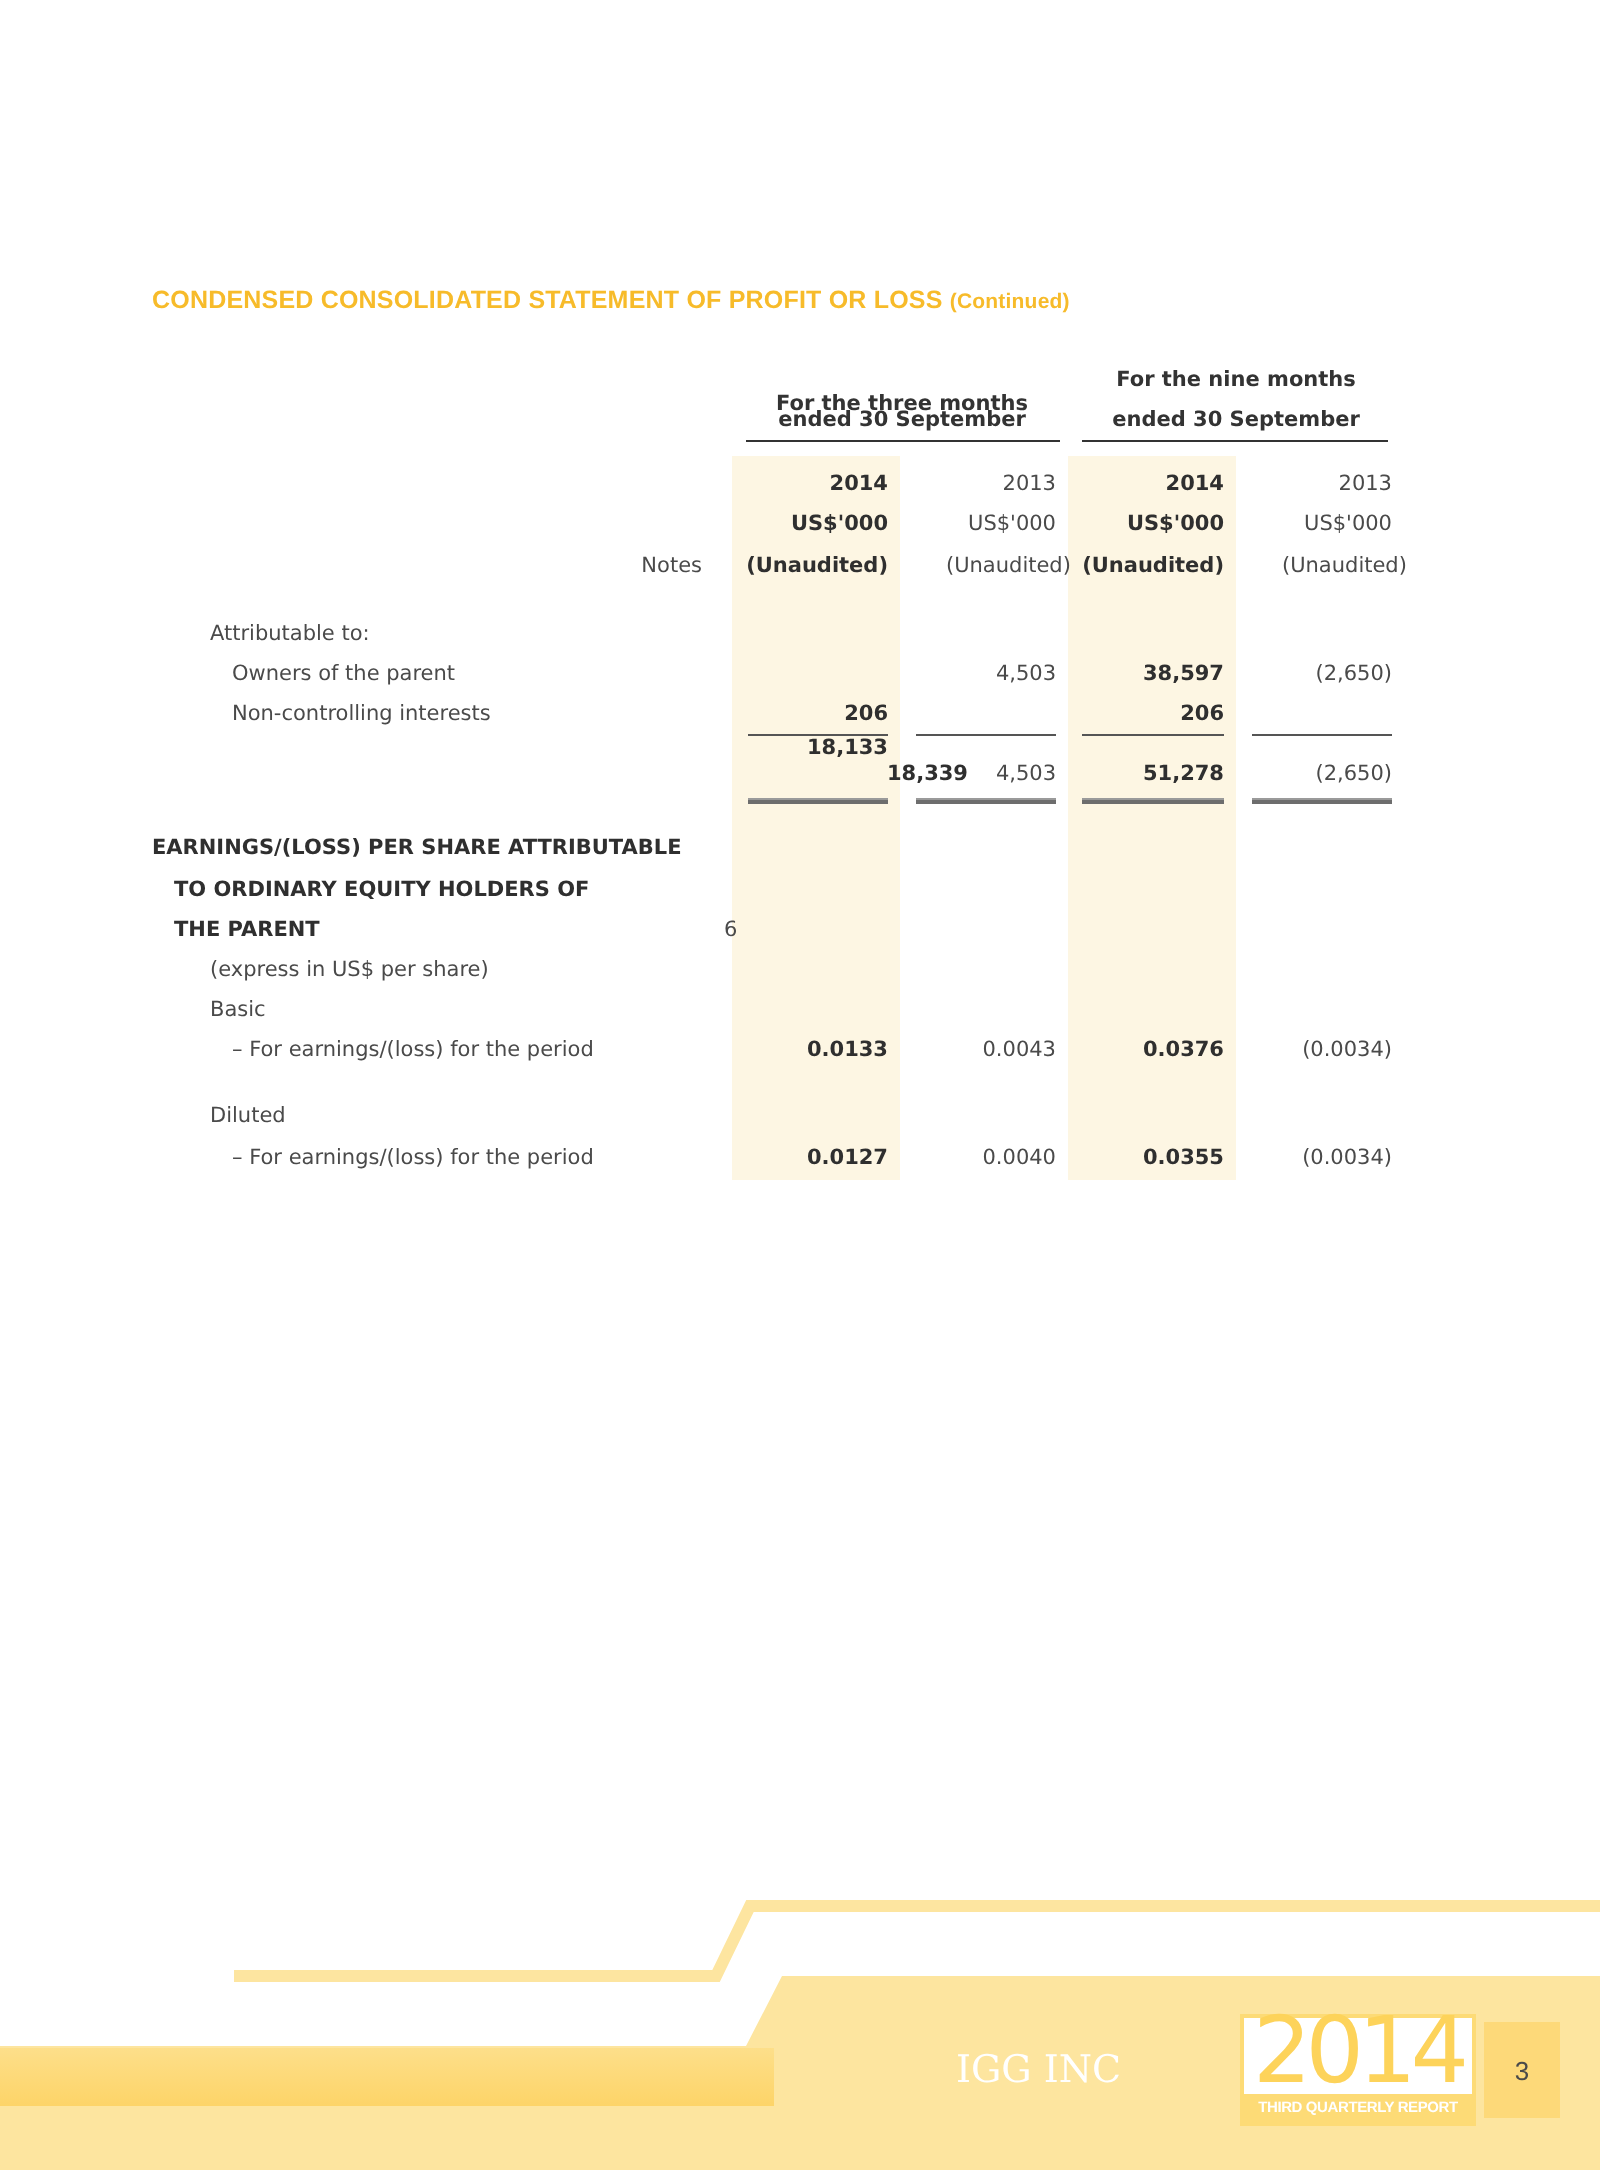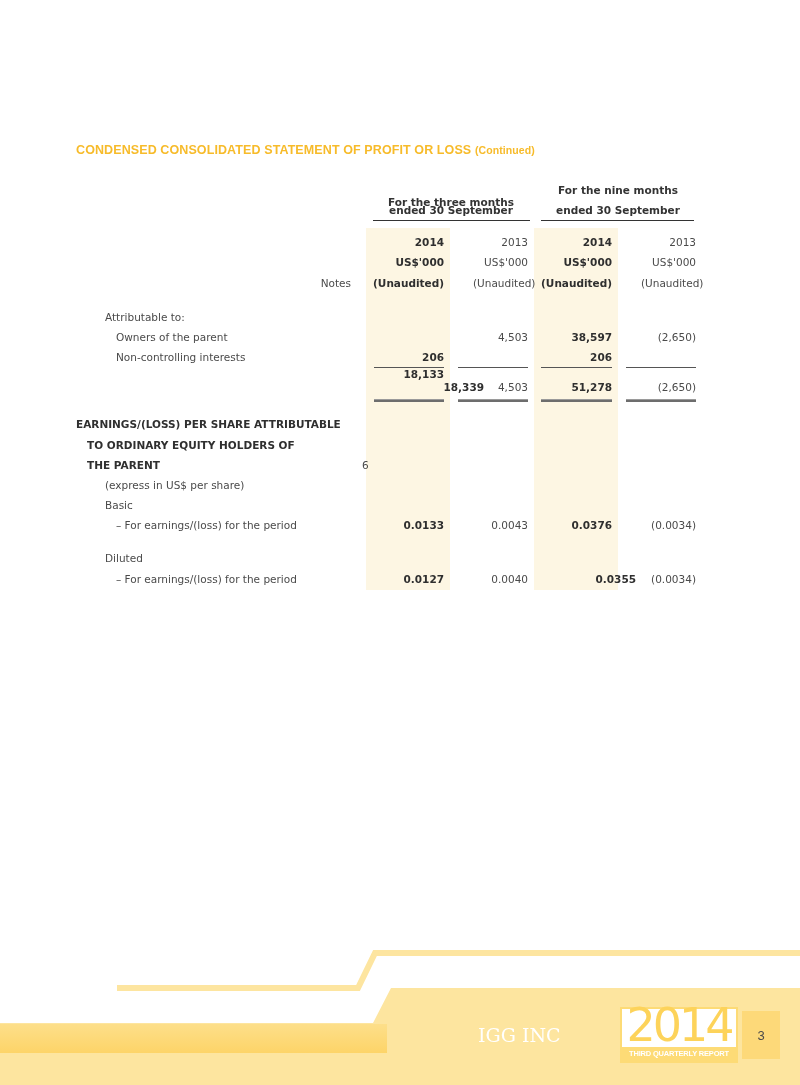--- a/index.html
+++ b/index.html
@@ -119,21 +119,21 @@
 <div class="t l" style="left:87px; top:518px;">– For earnings/(loss) for the period</div>
 <div class="t r b" style="left:366px; top:518px; width:78px;">0.0133</div>
 <div class="t r l" style="left:450px; top:518px; width:78px;">0.0043</div>
 <div class="t r b" style="left:534px; top:518px; width:78px;">0.0376</div>
 <div class="t r l" style="left:612px; top:518px; width:84px;">(0.0034)</div>
 
 <div class="t l" style="left:76px; top:551px;">Diluted</div>
 <div class="t l" style="left:87px; top:572px;">– For earnings/(loss) for the period</div>
 <div class="t r b" style="left:366px; top:572px; width:78px;">0.0127</div>
 <div class="t r l" style="left:450px; top:572px; width:78px;">0.0040</div>
-<div class="t r b" style="left:534px; top:572px; width:78px;margin-left:24px;">0.0355</div>
+<div class="t r b" style="left:534px; top:572px; width:78px;">0.0355</div>
 <div class="t r l" style="left:612px; top:572px; width:84px;">(0.0034)</div>
 
 <svg style="position:absolute; left:0; top:940px;" width="800" height="145">
 
   <polyline points="117,48 358,48 375,13 800,13" fill="none" stroke="#fde5a0" stroke-width="6"></polyline>
 
   <polygon points="0,83 373,83 391,48 800,48 800,145 0,145" fill="#fde59f"></polygon>
 
   <defs>
     <linearGradient id="bandg" x1="0" y1="0" x2="0" y2="1">

